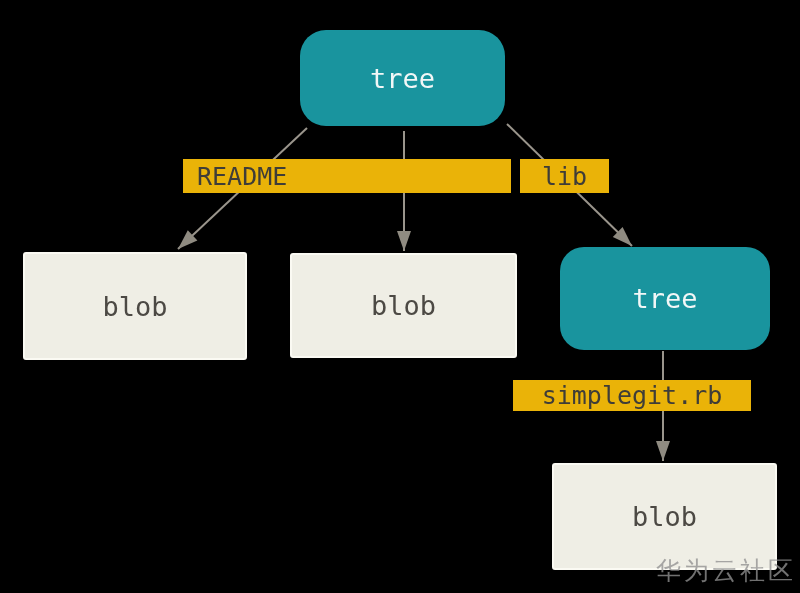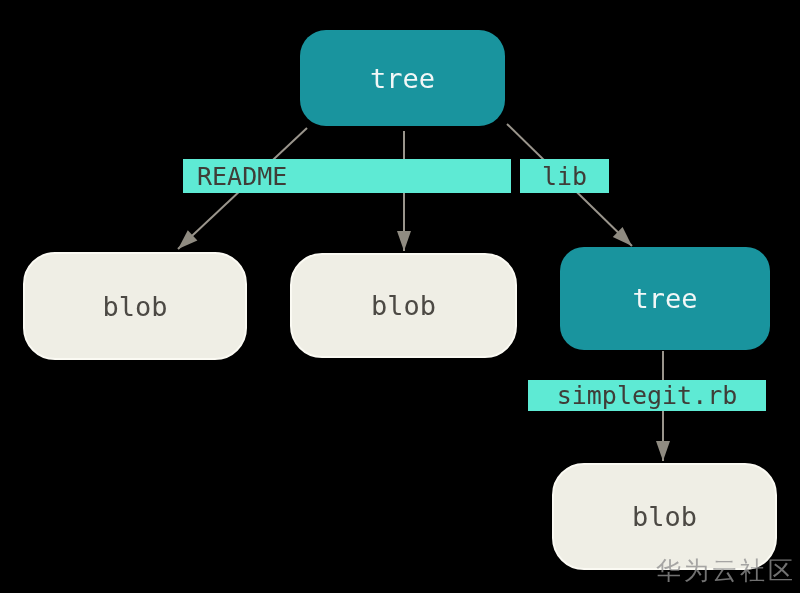--- a/index.html
+++ b/index.html
@@ -19,25 +19,25 @@
   }
   .node.tree{
     background:#19949e;
     color:#f2f7f7;
     border-radius:26px;
   }
   .node.blob{
     background:#efeee5;
     border:2px solid #fbfaf3;
     color:#4c4944;
-    border-radius:32px;
+    border-radius:3px;
   }
   .edge-label{
     position:absolute;z-index:2;
-    background:#5eead4;
+    background:#eab308;
     color:#3f3d38;
     font-size:25px;
     display:flex;align-items:center;
     box-sizing:border-box;
   }
   .edge-label.centered{justify-content:center;}
   #files-label .lbl-readme{margin-left:14px;}
   #files-label .lbl-rakefile{margin-left:46px;}
   .watermark{
     position:absolute;right:4px;bottom:6px;z-index:3;
@@ -62,21 +62,21 @@
     <line x1="507" y1="124" x2="632" y2="246" stroke="#9a958c" stroke-width="2" marker-end="url(#arrow)"></line>
     <line x1="663" y1="351" x2="663" y2="461" stroke="#9a958c" stroke-width="2" marker-end="url(#arrow)"></line>
   </svg>
 
   <div class="edge-label" id="files-label" style="left:183px;top:159px;width:328px;height:34px;">
     <span class="lbl-readme">README</span>
   </div>
 
   <div class="edge-label centered" style="left:520px;top:159px;width:89px;height:34px;">lib</div>
 
-  <div class="edge-label centered" style="left:528px;top:380px;width:238px;height:31px;">simplegit.rb</div>
+  <div class="edge-label centered" style="left:513px;top:380px;width:238px;height:31px;">simplegit.rb</div>
 
   <div class="node tree" style="left:300px;top:30px;width:205px;height:96px;">
     <span>tree</span>
   </div>
 
   <div class="node blob" style="left:23px;top:252px;width:224px;height:108px;">
     <span>blob</span>
   </div>
 
   <div class="node blob" style="left:290px;top:253px;width:227px;height:105px;">

